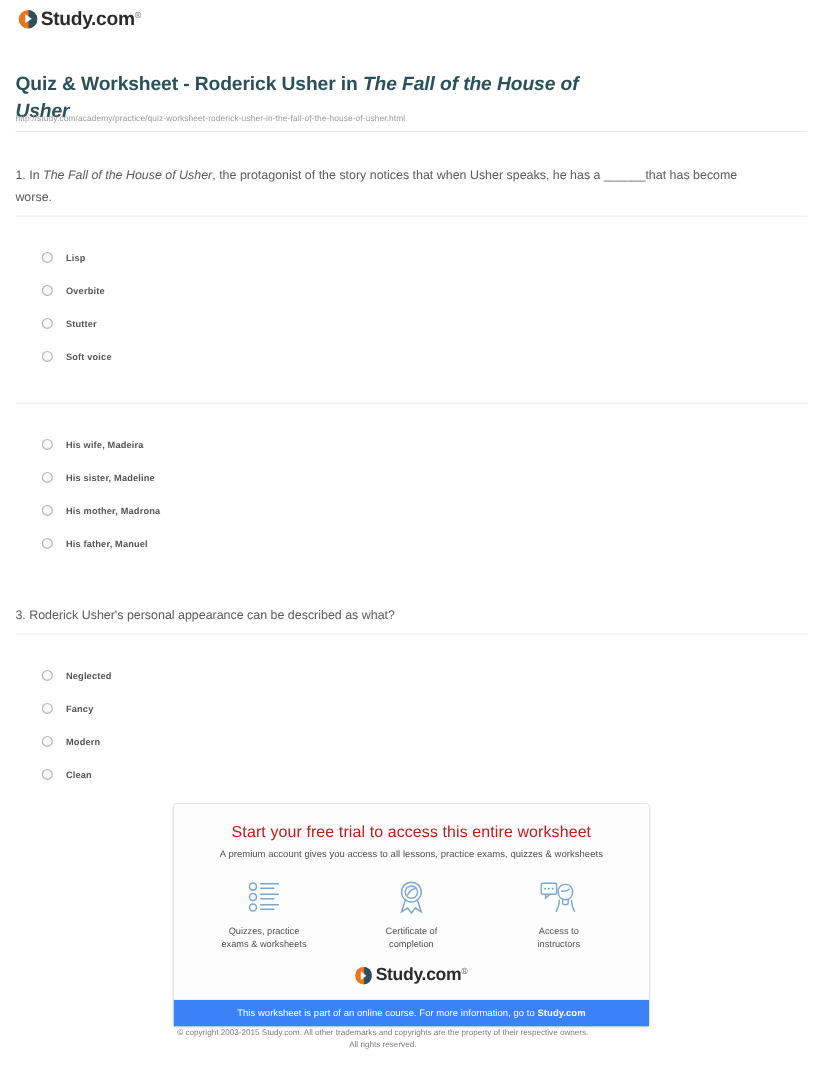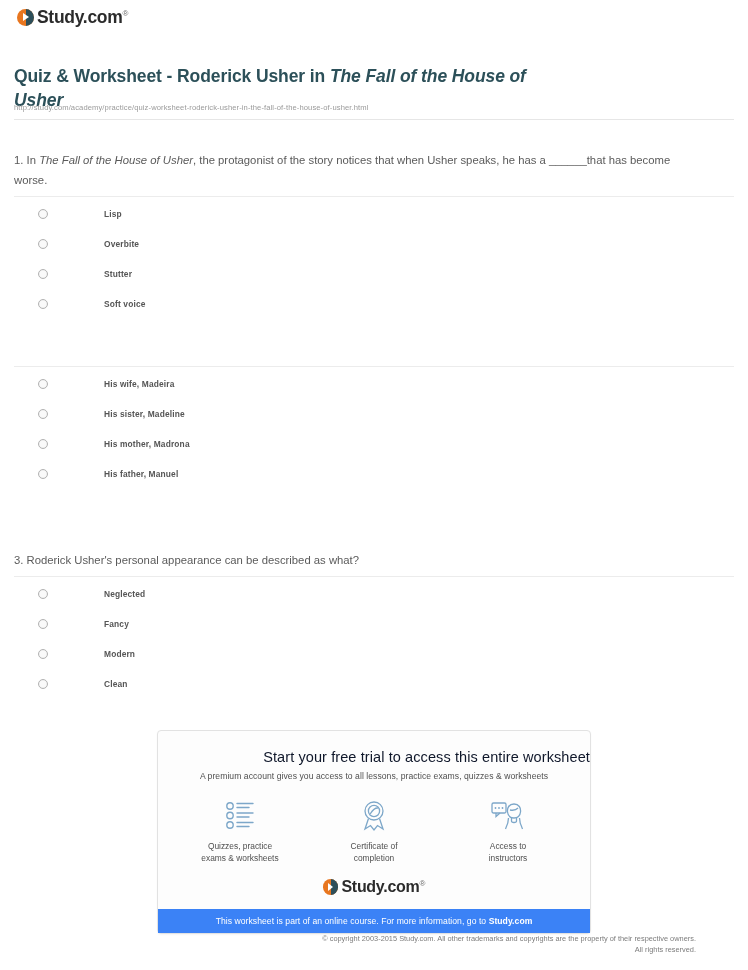--- a/index.html
+++ b/index.html
@@ -126,24 +126,23 @@
     height: 1px;
     background: #ececec;
   }
   .options {
     margin: 12px 0 0 0;
     padding: 0;
     list-style: none;
   }
   .option {
     display: flex;
-    align-items: flex-start;
+    align-items: flex-end;
     height: 30px;
     padding-left: 38px;
-    gap: 44px;
   }
   .radio {
     width: 8px;
     height: 8px;
     border-radius: 50%;
     border: 1px solid #b3b3b3;
     background: #fafafa;
     box-shadow: inset 0 0 1px #d8d8d8;
     flex: 0 0 auto;
   }
@@ -162,23 +161,23 @@
     left: 157px;
     top: 730px;
     width: 434px;
     background: #fdfdfd;
     border: 1px solid #e2e2e2;
     border-radius: 4px;
     box-sizing: border-box;
     box-shadow: 0 1px 2px rgba(0,0,0,0.04);
   }
   .promo-headline {
-    text-align: right;
+    text-align: center;
     font-size: 14.5px;
-    color: #0f172a;
+    color: #b91c1c;
     padding-top: 18px;
     letter-spacing: 0.1px;
   }
   .promo-sub {
     text-align: center;
     font-size: 8.6px;
     color: #4f4f4f;
     padding-top: 6px;
     letter-spacing: 0.05px;
   }
@@ -226,21 +225,21 @@
     letter-spacing: 0.05px;
   }
   .promo-banner b { font-weight: bold; }
 
   
   .footer {
     position: absolute;
     left: 0;
     top: 933px;
     width: 696px;
-    text-align: right;
+    text-align: center;
     font-size: 7.4px;
     line-height: 11px;
     color: #7c7c7c;
   }
 </style>
 </head>
 <body>
 
 <div class="page">
 

